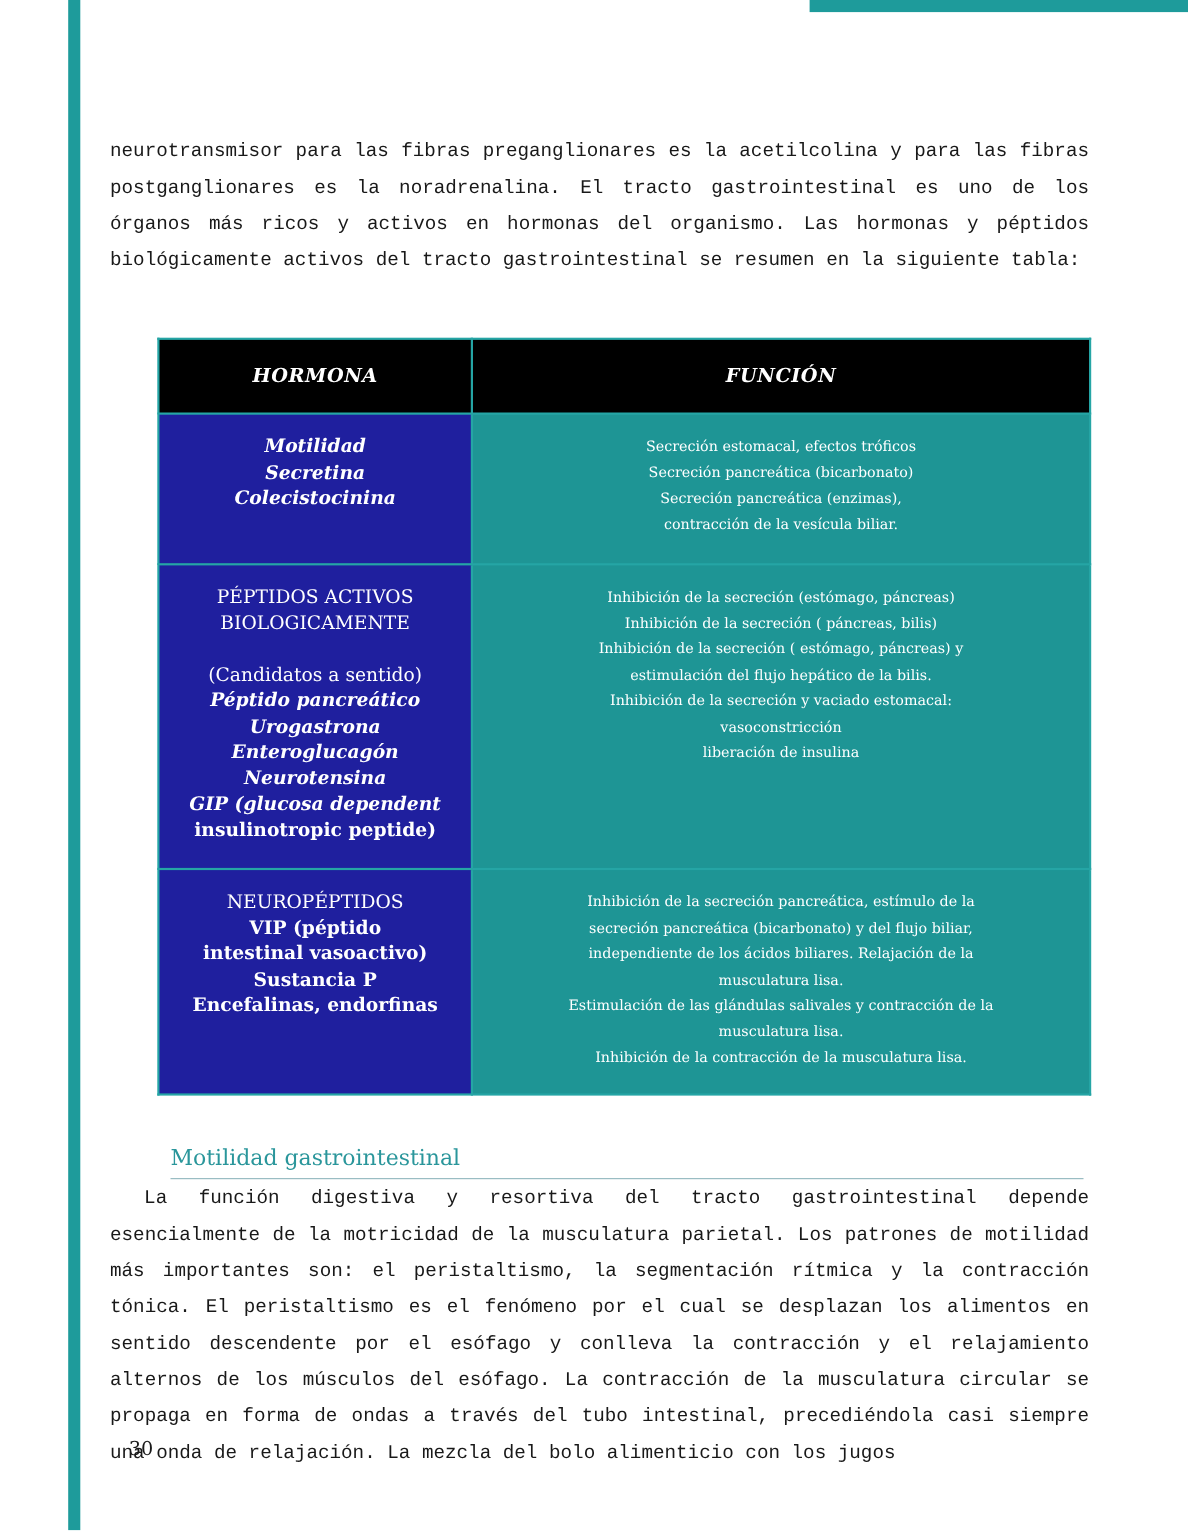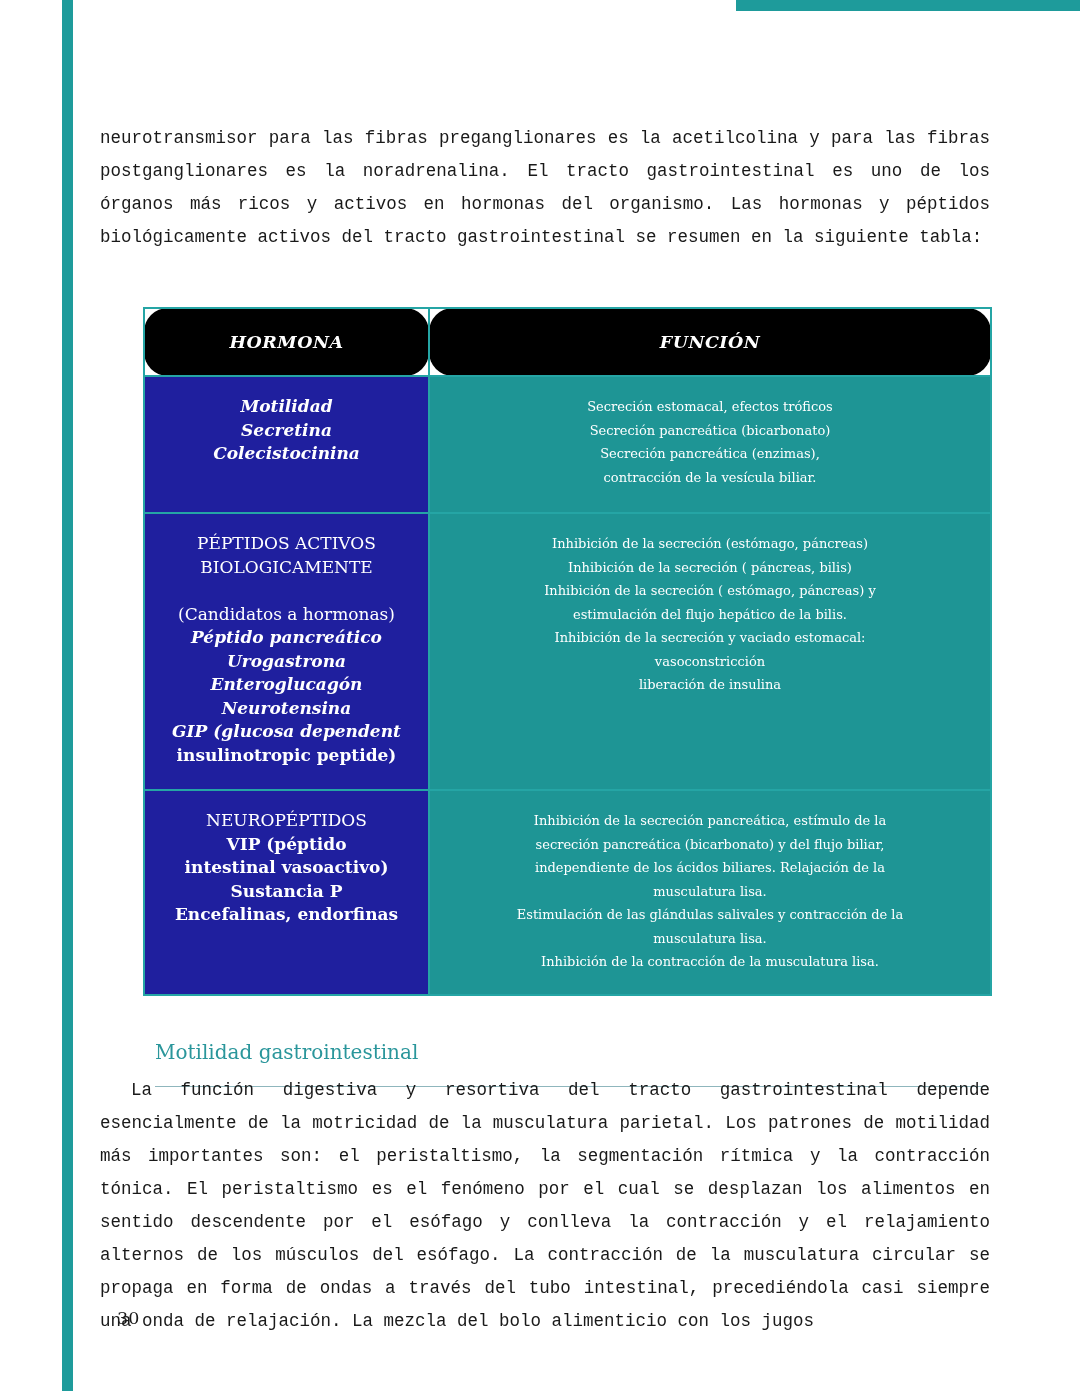--- a/index.html
+++ b/index.html
@@ -18,33 +18,33 @@
   
   .para { position: absolute; left: 100px; width: 890px; margin: 0; text-align: justify; font-size: 17.5px; line-height: 33px; font-family: Liberation Mono, monospace; }
   .p1 { top: 122px; }
   .p2 { top: 1074px; text-indent: 31px; }
 
   
   table.hormone-table { position: absolute; left: 143px; top: 307px; width: 847px; border-collapse: collapse; table-layout: fixed; }
   table.hormone-table col.c1 { width: 285px; }
   table.hormone-table col.c2 { width: 562px; }
   table.hormone-table th, table.hormone-table td { border: 2px solid #25a5a5; vertical-align: top; text-align: center; padding: 18px 12px 10px; }
-  tr.head th { background: #000000; color: #ffffff; font-style: italic; font-weight: bold; font-size: 17.5px; height: 66px; vertical-align: middle; padding: 0; letter-spacing: .5px; border-radius: 24px; }
+  tr.head th { background: #000000; color: #ffffff; font-style: italic; font-weight: bold; font-size: 17.5px; height: 66px; vertical-align: middle; padding: 0; letter-spacing: .5px; }
   td.cell-hormone { background: #1f1f9e; color: #ffffff; font-size: 17px; line-height: 23.5px; }
   td.cell-function { background: #1e9595; color: #ffffff; font-size: 13px; line-height: 23.5px; white-space: pre-line; }
   tr.row1 { height: 137px; }
   tr.row2 { height: 277px; }
   tr.row3 { height: 205px; }
   .line { min-height: 23.5px; }
   .i  { }
   .b  { font-weight: bold; }
   .bi { font-weight: bold; font-style: italic; }
 
   
-  .section-head { position: absolute; left: 155px; top: 1040px; width: 830px; border-bottom: 1px solid #8fb6bd; padding-bottom: 22px; }
+  .section-head { position: absolute; left: 155px; top: 1040px; width: 830px; border-bottom: 1px solid #8fb6bd; padding-bottom: 7px; }
   .section-title { margin: 0; font-size: 20px; font-weight: normal; color: #2a969b; }
 
   .page-number { position: absolute; left: 117px; top: 1308px; font-size: 17.5px; }
 </style>
 </head>
 <body>
 
 <div class="page">
 
   <div class="bar-left"></div>
@@ -73,21 +73,21 @@
 Secreción pancreática (bicarbonato)
 Secreción pancreática (enzimas),
 contracción de la vesícula biliar.</td>
       </tr>
 
       <tr class="row2">
         <td class="cell-hormone">
           <div class="line i">PÉPTIDOS ACTIVOS</div>
           <div class="line i">BIOLOGICAMENTE</div>
           <div class="line"></div>
-          <div class="line i">(Candidatos a hormonas)</div>
+          <div class="line i">(Candidatos a sentido)</div>
           <div class="line bi">Péptido pancreático</div>
           <div class="line bi">Urogastrona</div>
           <div class="line bi">Enteroglucagón</div>
           <div class="line bi">Neurotensina</div>
           <div class="line bi">GIP (glucosa dependent</div>
           <div class="line b">insulinotropic peptide)</div>
         </td>
         <td class="cell-function">Inhibición de la secreción (estómago, páncreas)
 Inhibición de la secreción ( páncreas, bilis)
 Inhibición de la secreción ( estómago, páncreas) y

